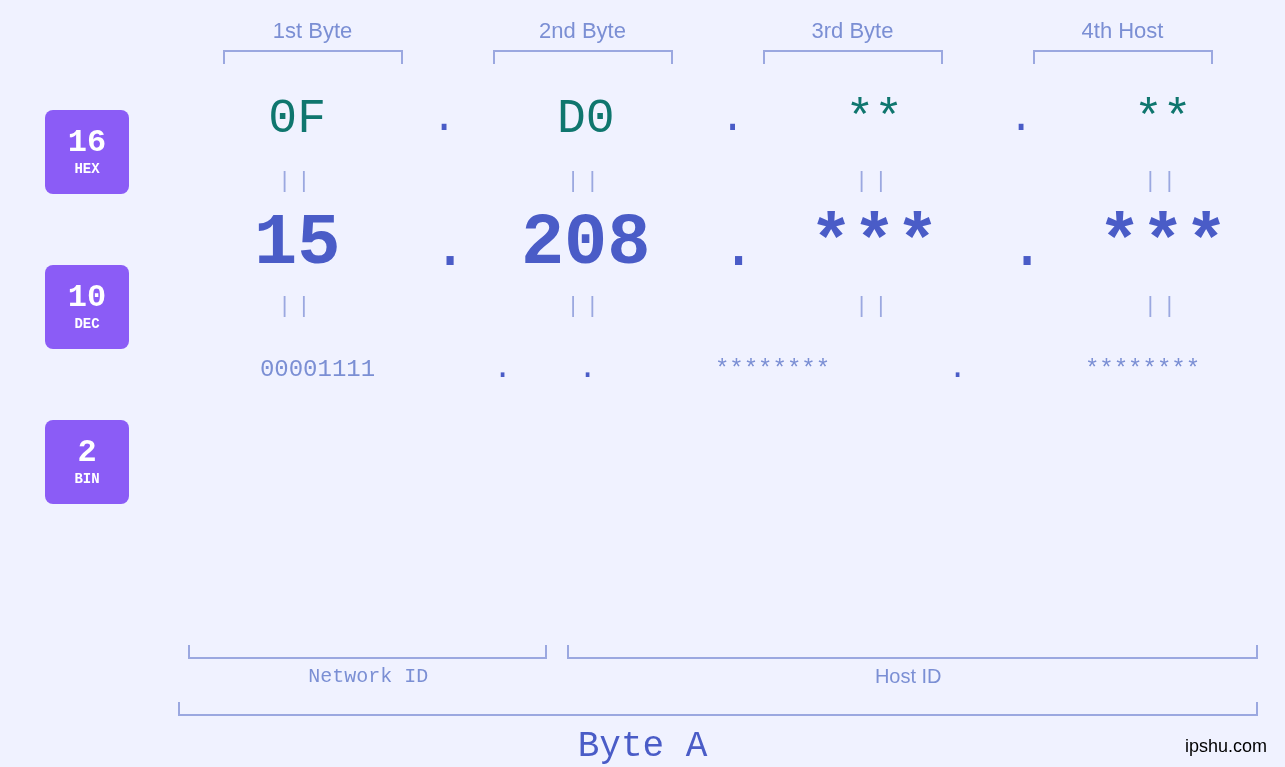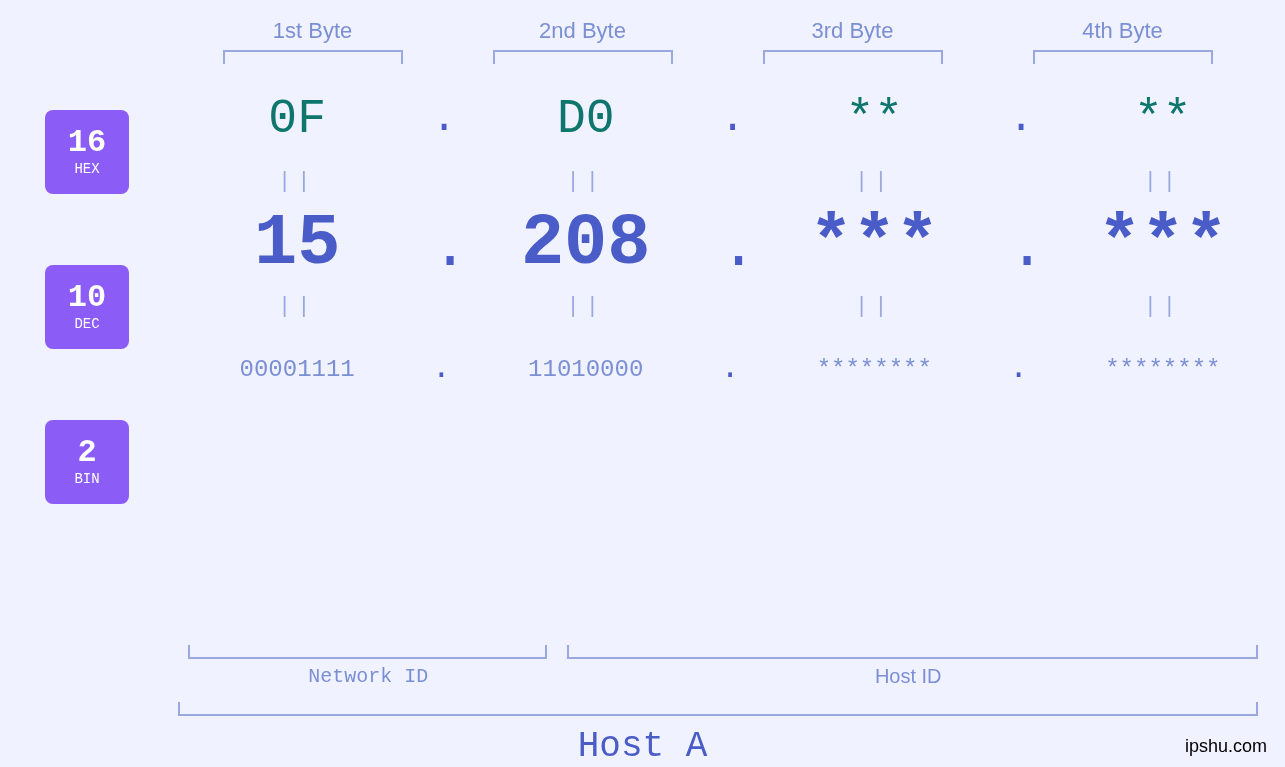--- a/index.html
+++ b/index.html
@@ -88,21 +88,21 @@
     }
 
     .base-number {
       font-size: 32px;
       font-weight: bold;
       line-height: 1;
     }
 
     .base-label {
       font-size: 14px;
-      font-weight: normal;
+      font-weight: bold;
       margin-top: 2px;
     }
 
     
     .data-cols {
       flex: 1;
       display: flex;
       flex-direction: column;
     }
 
@@ -246,21 +246,21 @@
   </style>
 </head>
 <body>
 
 <div class="container">
 
   <div class="byte-headers">
     <div class="byte-header">1st Byte</div>
     <div class="byte-header">2nd Byte</div>
     <div class="byte-header">3rd Byte</div>
-    <div class="byte-header">4th Byte</div>
+    <div class="byte-header">4th Host</div>
   </div>
 
   <div class="bracket-row">
     <div class="bracket"></div>
     <div class="bracket"></div>
     <div class="bracket"></div>
     <div class="bracket"></div>
   </div>
 
   <div class="main-grid">
@@ -318,21 +318,20 @@
         <div class="equals-group">||</div>
         <div class="equals-spacer"></div>
         <div class="equals-group">||</div>
         <div class="equals-spacer"></div>
         <div class="equals-group">||</div>
       </div>
 
       <div class="data-row bin-row">
         <span class="byte-val">00001111</span>
         <span class="dot">.</span>
-        <span class="byte-val">11010000</span>
         <span class="dot">.</span>
         <span class="byte-val">********</span>
         <span class="dot">.</span>
         <span class="byte-val">********</span>
       </div>
 
     </div>
   </div>
 
   <div class="bottom-section">
@@ -341,17 +340,17 @@
       <div class="host-bracket"></div>
     </div>
     <div class="id-labels">
       <div class="network-id-label">Network ID</div>
       <div class="host-id-label">Host ID</div>
     </div>
   </div>
 
   <div class="outer-bracket"></div>
 
-  <div class="class-label">Host A</div>
+  <div class="class-label">Byte A</div>
 
   <div class="watermark">ipshu.com</div>
 
 </div>
 
 </body></html>

